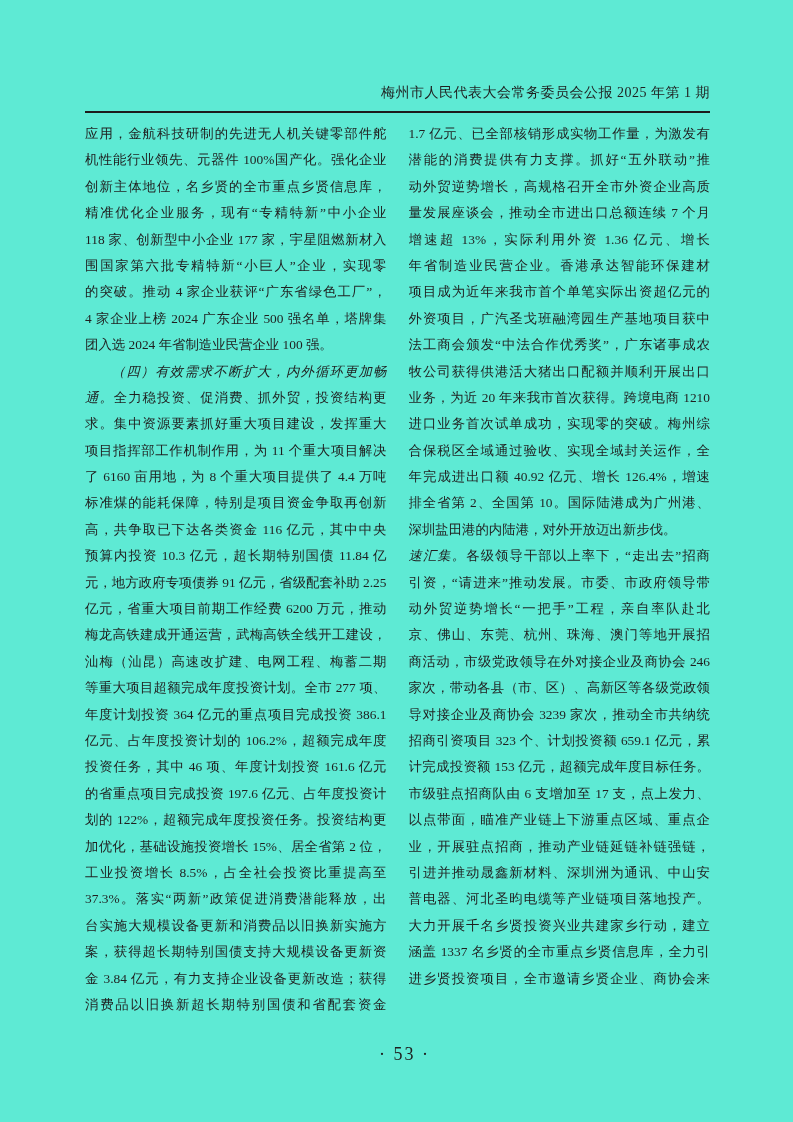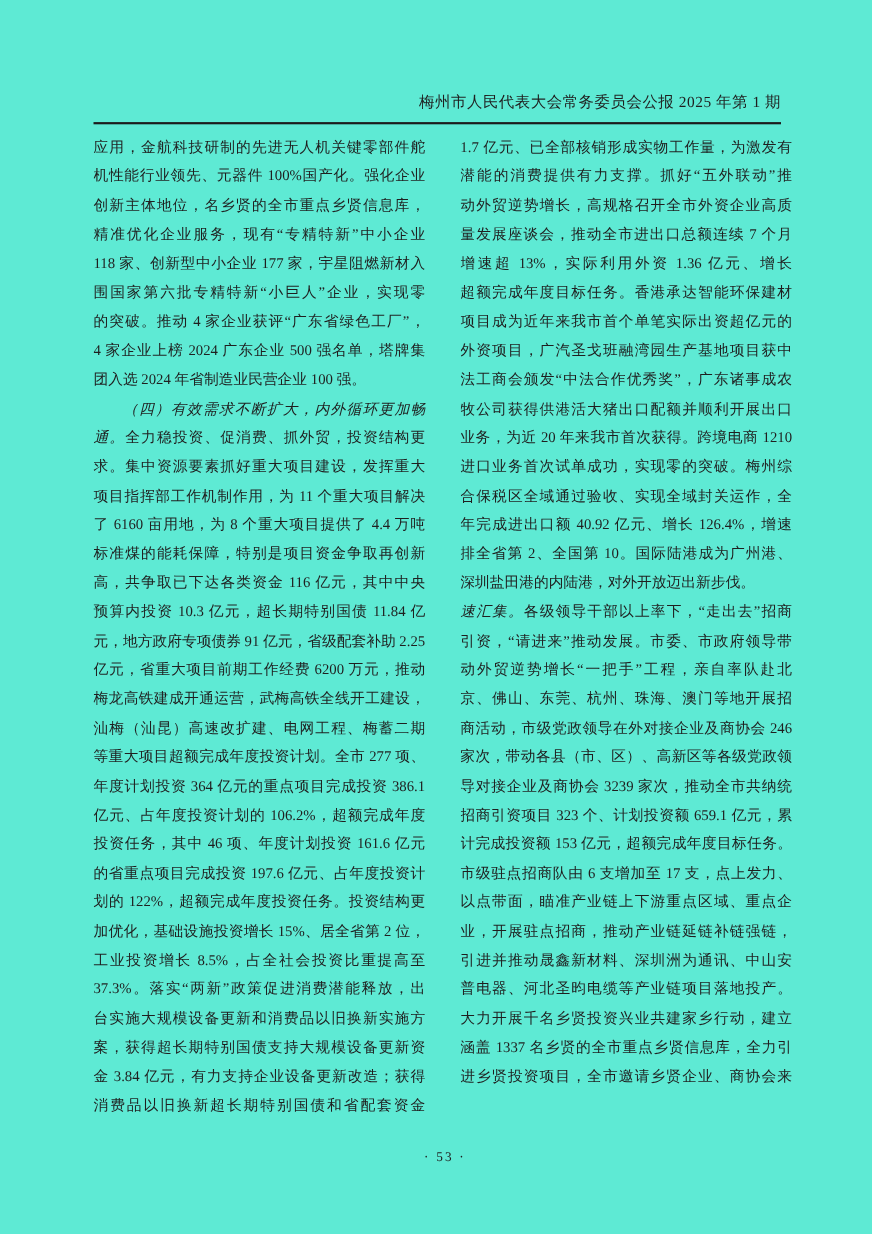--- a/index.html
+++ b/index.html
@@ -20,21 +20,21 @@
     white-space:nowrap;
   }
   .header-rule{
     position:absolute;top:111px;left:85px;right:83px;
     border-top:2px solid #1c1c1c;
     height:0;
   }
   .content{
     position:absolute;top:121px;left:85px;width:625px;
     display:flex;
-    gap:32px;
+    gap:22px;
   }
   .column{
     width:301.5px;
     flex:0 0 301.5px;
   }
   .line{
     height:26.4px;
     line-height:26.4px;
     font-size:13.4px;
     text-align:justify;
@@ -48,21 +48,21 @@
   }
   .line.ind{
     text-indent:2em;
   }
   .kai{
     font-style:italic;
   }
   .footer{
     position:absolute;top:1044px;left:16px;right:0;
     text-align:center;
-    font-size:12px;
+    font-size:18px;
     letter-spacing:2px;
   }
 </style>
 </head>
 <body>
 
 <div class="page">
   <div class="header">
     <span>梅州市人民代表大会常务委员会公报 2025 年第 1 期</span>
   </div>
@@ -103,21 +103,21 @@
         <div class="line"><span>案，获得超长期特别国债支持大规模设备更新资</span></div>
         <div class="line"><span>金 3.84 亿元，有力支持企业设备更新改造；获得</span></div>
         <div class="line"><span>消费品以旧换新超长期特别国债和省配套资金</span></div>
       </div>
     <div class="column">
         <div class="line"><span>1.7 亿元、已全部核销形成实物工作量，为激发有</span></div>
         <div class="line"><span>潜能的消费提供有力支撑。抓好“五外联动”推</span></div>
         <div class="line"><span>动外贸逆势增长，高规格召开全市外资企业高质</span></div>
         <div class="line"><span>量发展座谈会，推动全市进出口总额连续 7 个月</span></div>
         <div class="line"><span>增速超 13%，实际利用外资 1.36 亿元、增长 4.9%，</span></div>
-        <div class="line"><span>超额完成年度目标任务。香港承达智能环保建材</span></div>
+        <div class="line"><span>年省制造业民营企业。香港承达智能环保建材</span></div>
         <div class="line"><span>项目成为近年来我市首个单笔实际出资超亿元的</span></div>
         <div class="line"><span>外资项目，广汽圣戈班融湾园生产基地项目获中</span></div>
         <div class="line"><span>法工商会颁发“中法合作优秀奖”，广东诸事成农</span></div>
         <div class="line"><span>牧公司获得供港活大猪出口配额并顺利开展出口</span></div>
         <div class="line"><span>业务，为近 20 年来我市首次获得。跨境电商 1210</span></div>
         <div class="line"><span>进口业务首次试单成功，实现零的突破。梅州综</span></div>
         <div class="line"><span>合保税区全域通过验收、实现全域封关运作，全</span></div>
         <div class="line"><span>年完成进出口额 40.92 亿元、增长 126.4%，增速</span></div>
         <div class="line"><span>排全省第 2、全国第 10。国际陆港成为广州港、</span></div>
         <div class="line end"><span>深圳盐田港的内陆港，对外开放迈出新步伐。</span></div>

